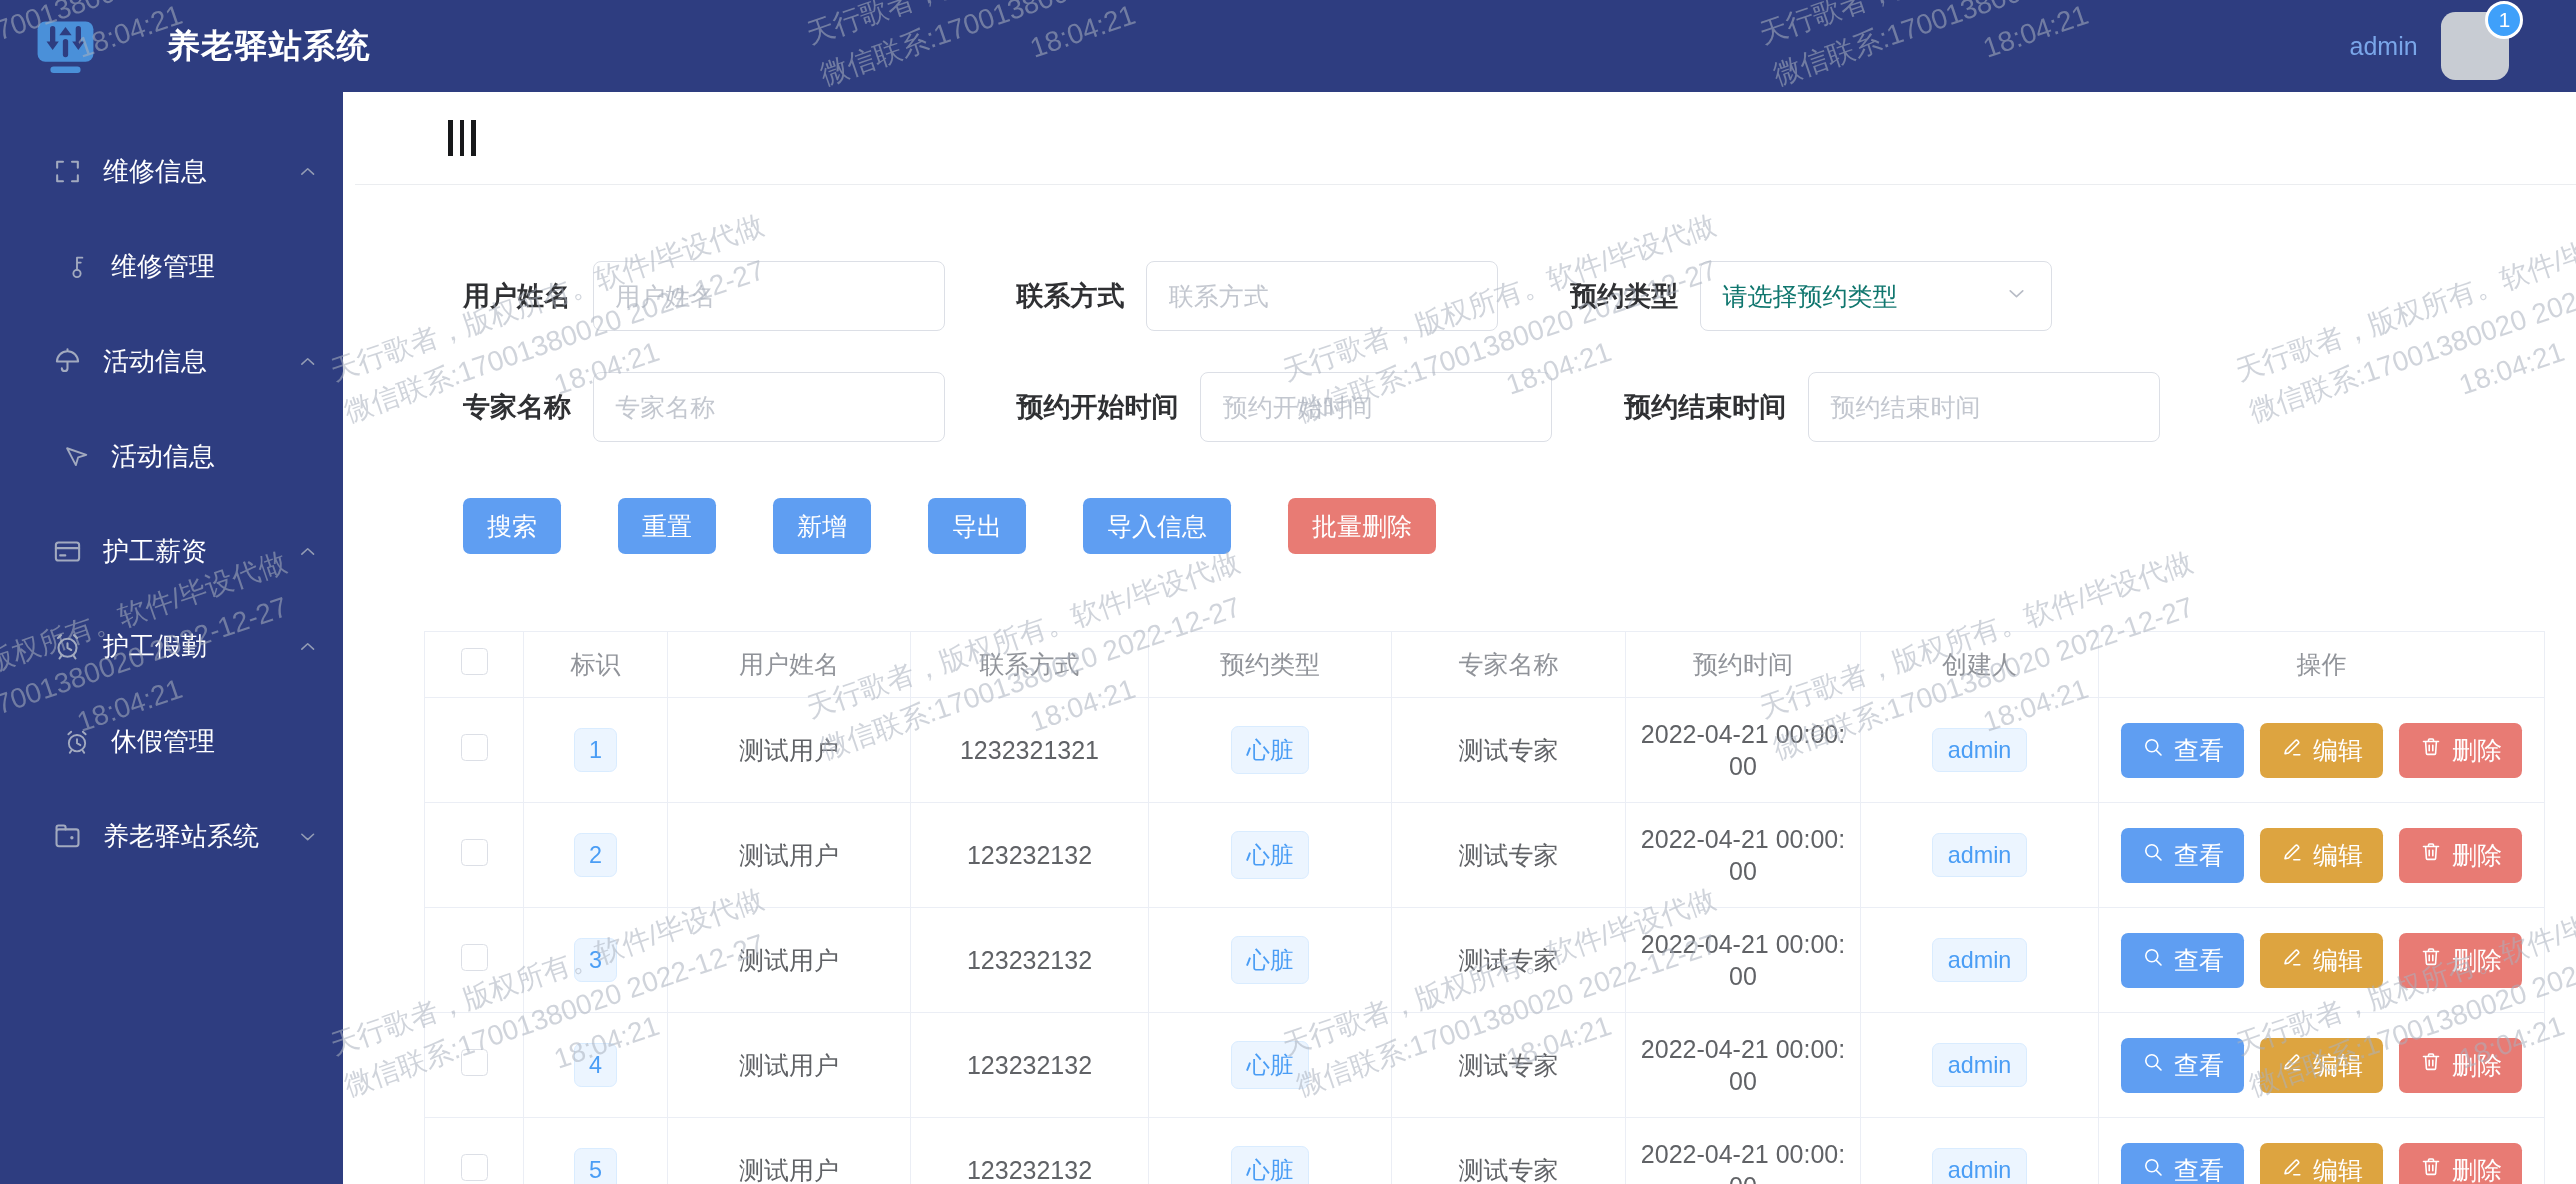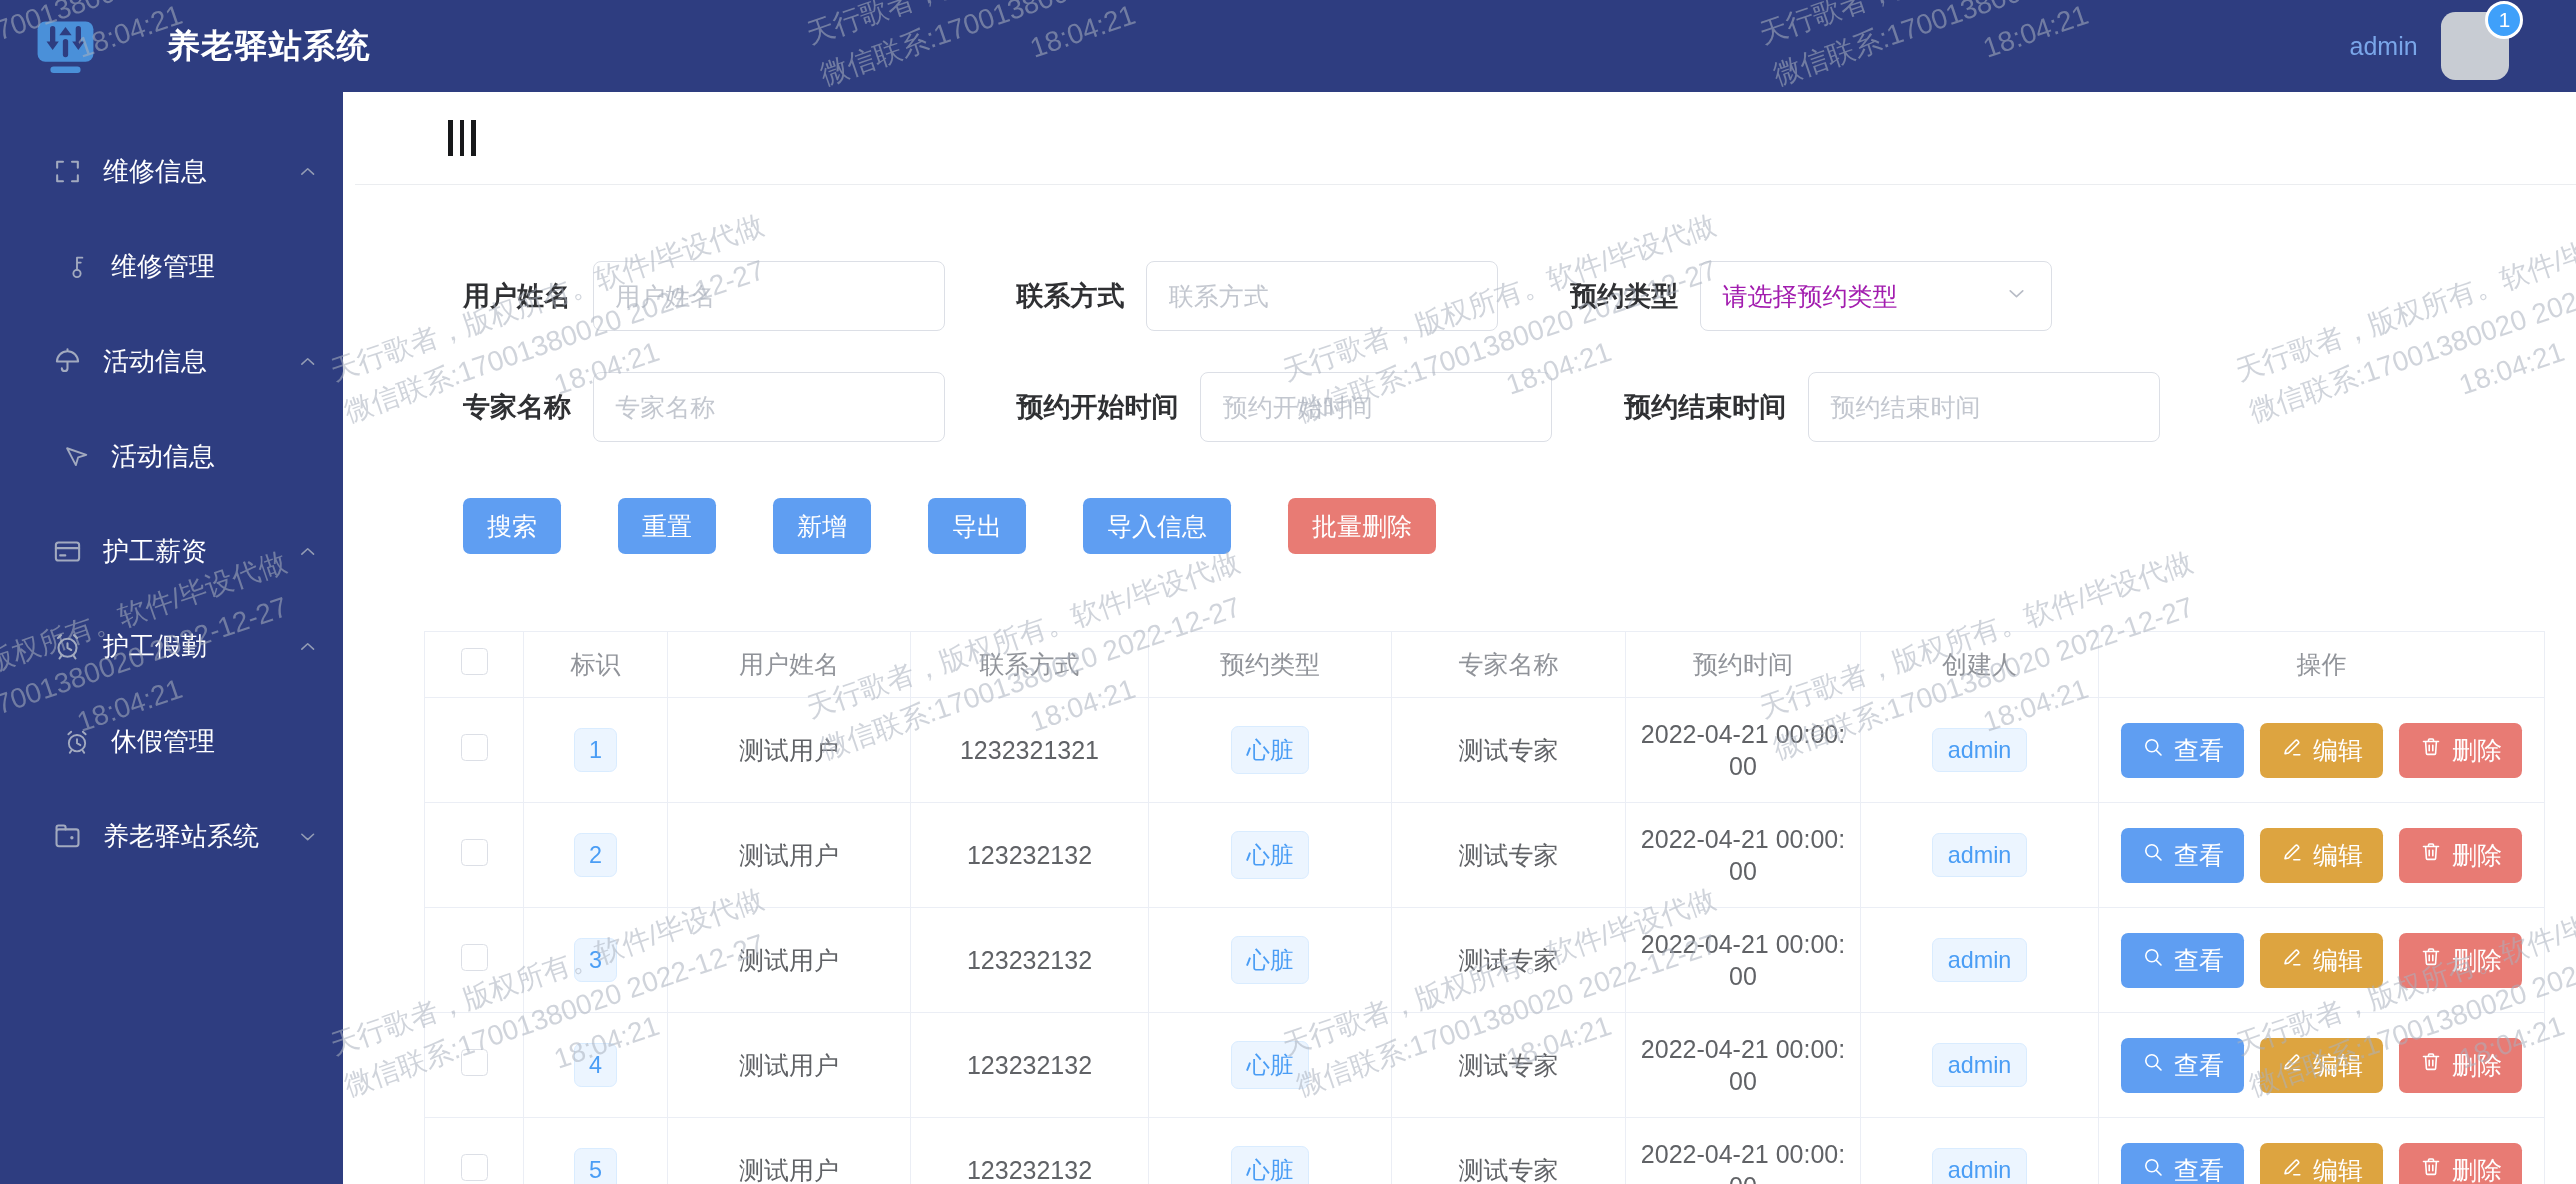--- a/index.html
+++ b/index.html
@@ -40,21 +40,21 @@
   .filters{padding-left:108px}
   .filter-row{display:flex;align-items:center}
   .filter-row.r1{margin-top:76px}
   .filter-row.r2{margin-top:41px}
   .field{display:flex;align-items:center;margin-right:72px}
   .f-label{font-size:27px;font-weight:600;color:#2f3033;margin-right:21.6px;white-space:nowrap}
   .f-input,.sel{width:352px;height:70px;border:1.8px solid #dcdfe6;border-radius:8px;background:#fff;
     font-size:25px;color:#606266;padding:0 21.6px;font-family:inherit}
   .f-input::placeholder{color:#c3c7cf}
   .sel{display:flex;align-items:center;justify-content:space-between;cursor:pointer}
-  .sel .ph{color:#a21caf;font-size:25px}
+  .sel .ph{color:#0f766e;font-size:25px}
   .sel svg{width:25px;height:25px;color:#b8bcc6}
   .btn-row{margin-top:56px;display:flex;gap:57px}
   .btn{height:56px;padding:0 24px;border:none;border-radius:7.2px;color:#fff;font-size:25px;
     font-family:inherit;cursor:pointer;display:inline-flex;align-items:center}
   .btn.primary{background:var(--primary-btn)}
   .btn.danger{background:var(--danger-btn)}
   
   .table-wrap{margin:77px 32px 0 69px}
   table{width:2119px;border-collapse:collapse;table-layout:fixed;font-size:25px}
   th,td{border:1.8px solid #ebeef5;text-align:center;vertical-align:middle;padding:0 5.4px}

